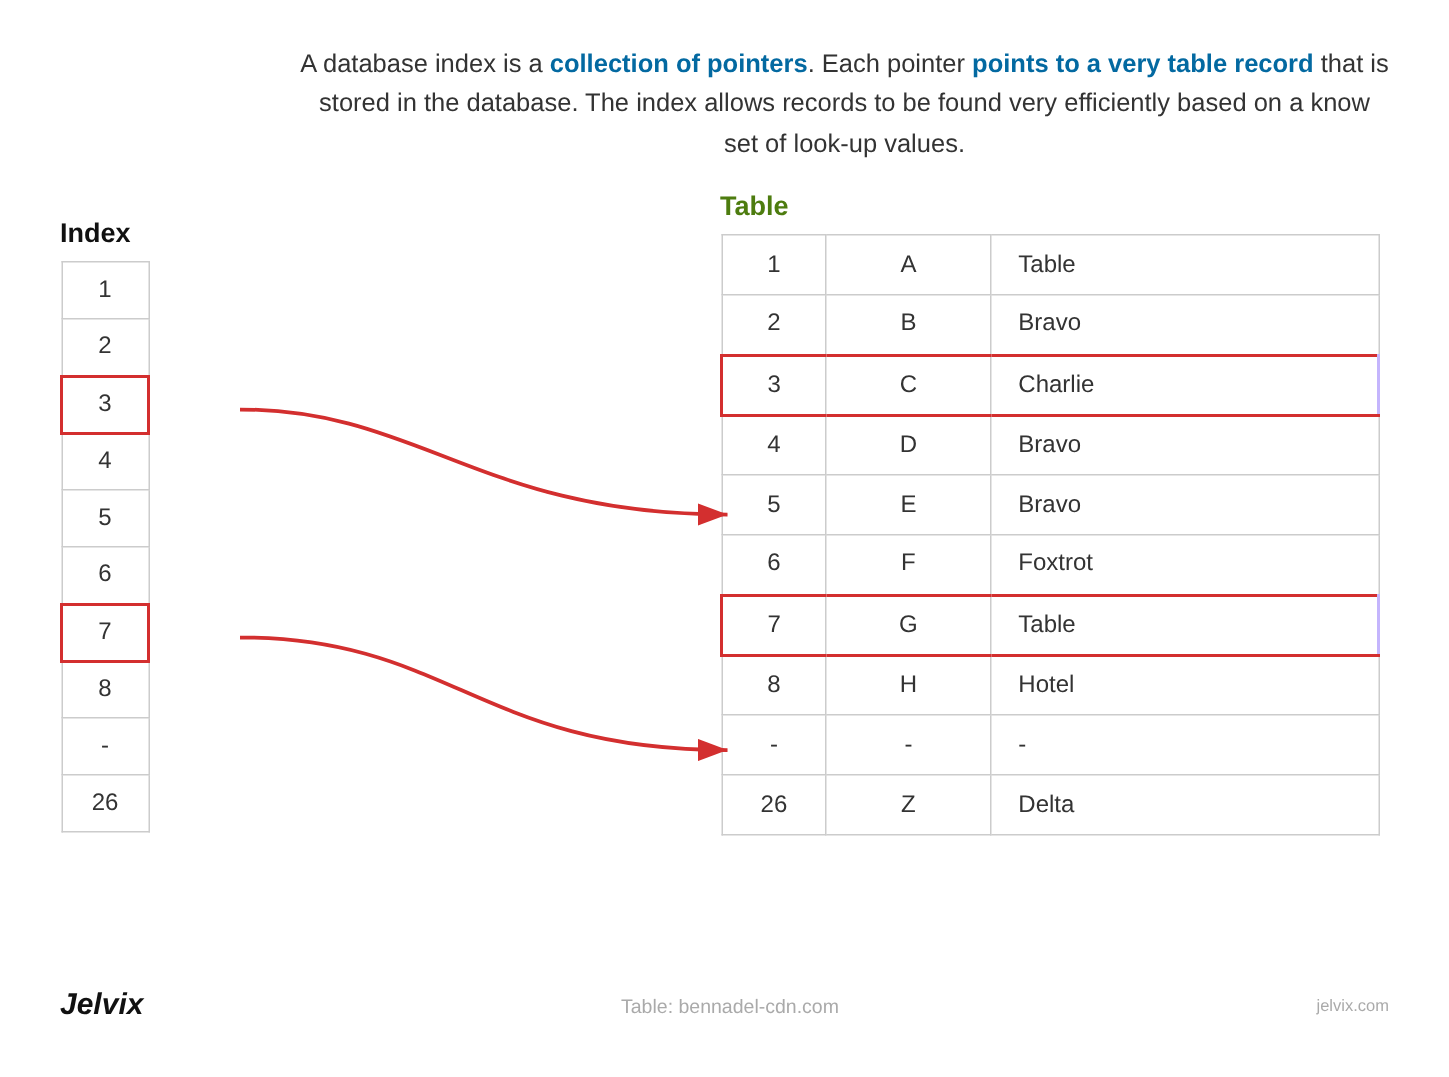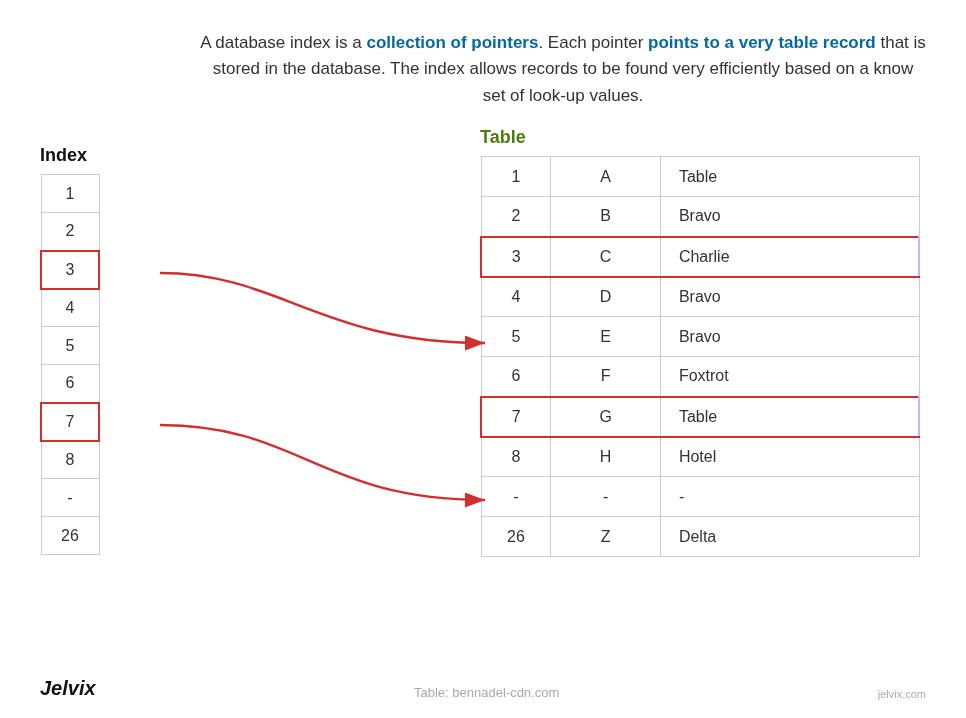--- a/index.html
+++ b/index.html
@@ -128,26 +128,26 @@
     .data-table tr.highlighted td:first-child {
       border-left: 2px solid #d32f2f;
     }
     .data-table tr.highlighted td:last-child {
       border-right: 2px solid #c4b5fd;
     }
 
     
     .footer {
       position: absolute;
-      bottom: 18px;
+      bottom: 36px;
       left: 0;
       right: 0;
       display: flex;
       justify-content: space-between;
-      align-items: flex-end;
+      align-items: center;
       padding: 0 40px;
     }
     .footer-brand {
       font-size: 20px;
       font-weight: 700;
       color: #111;
       font-style: italic;
     }
     .footer-source {
       font-size: 13px;

